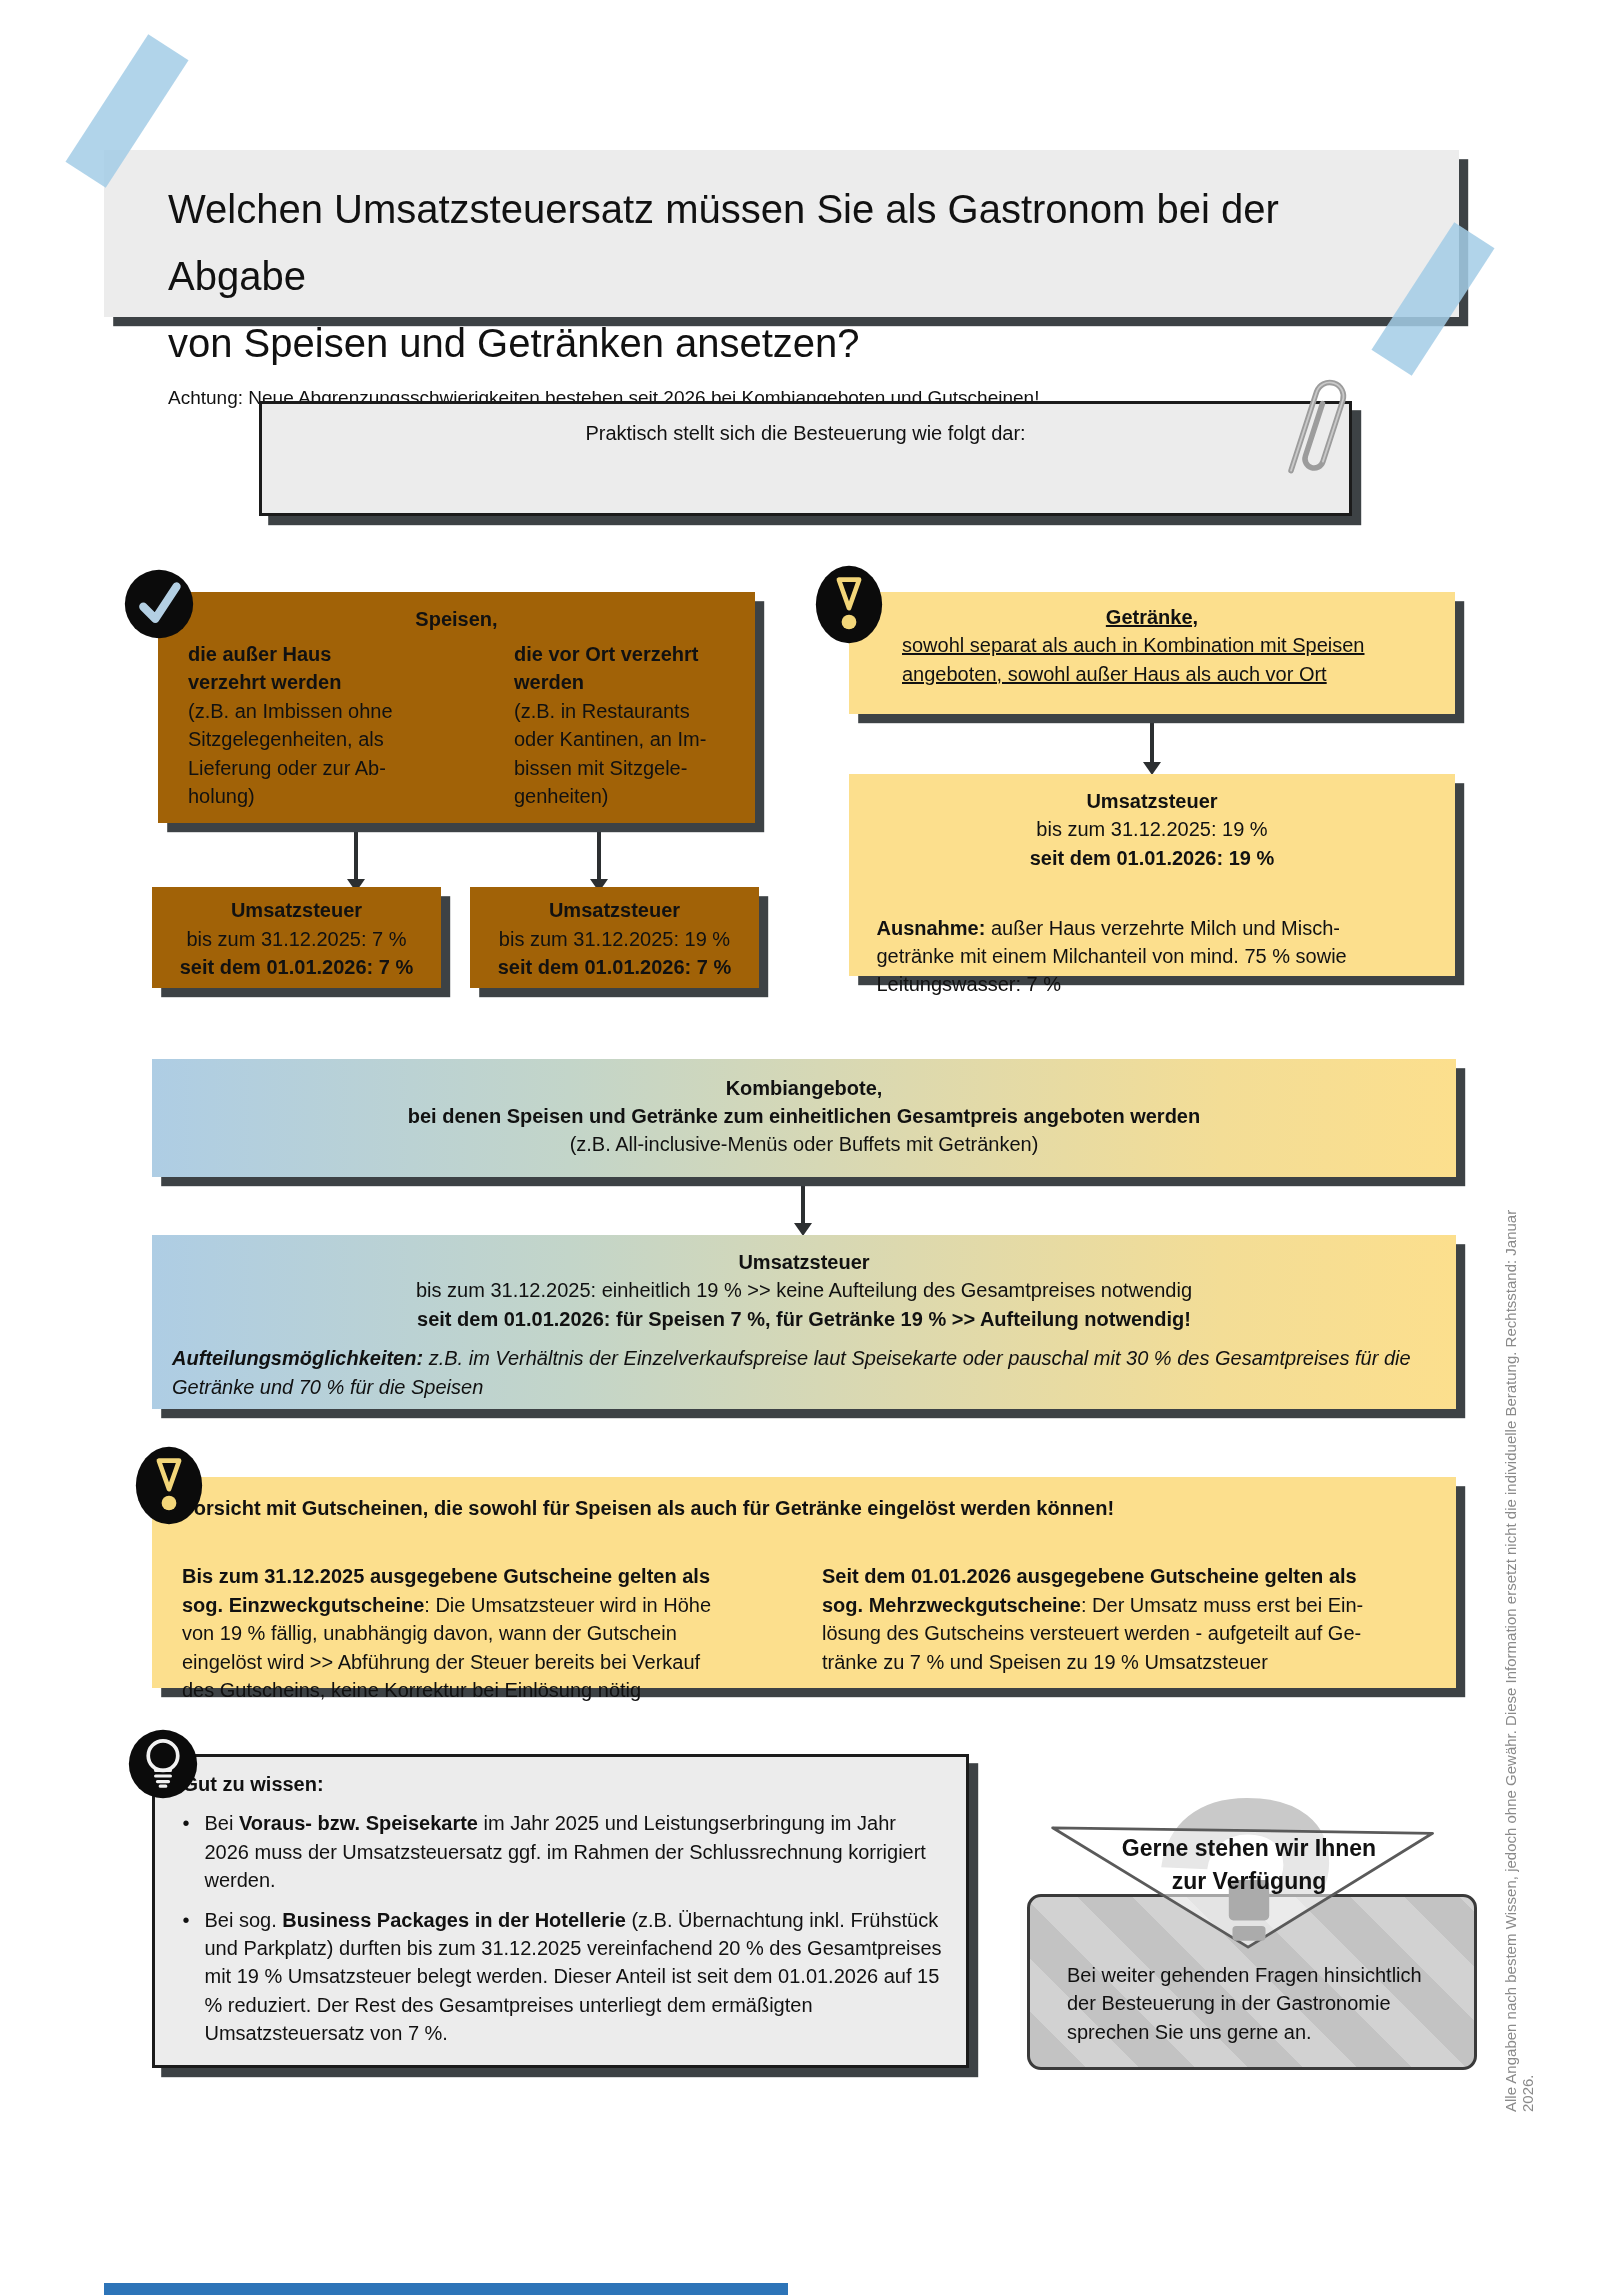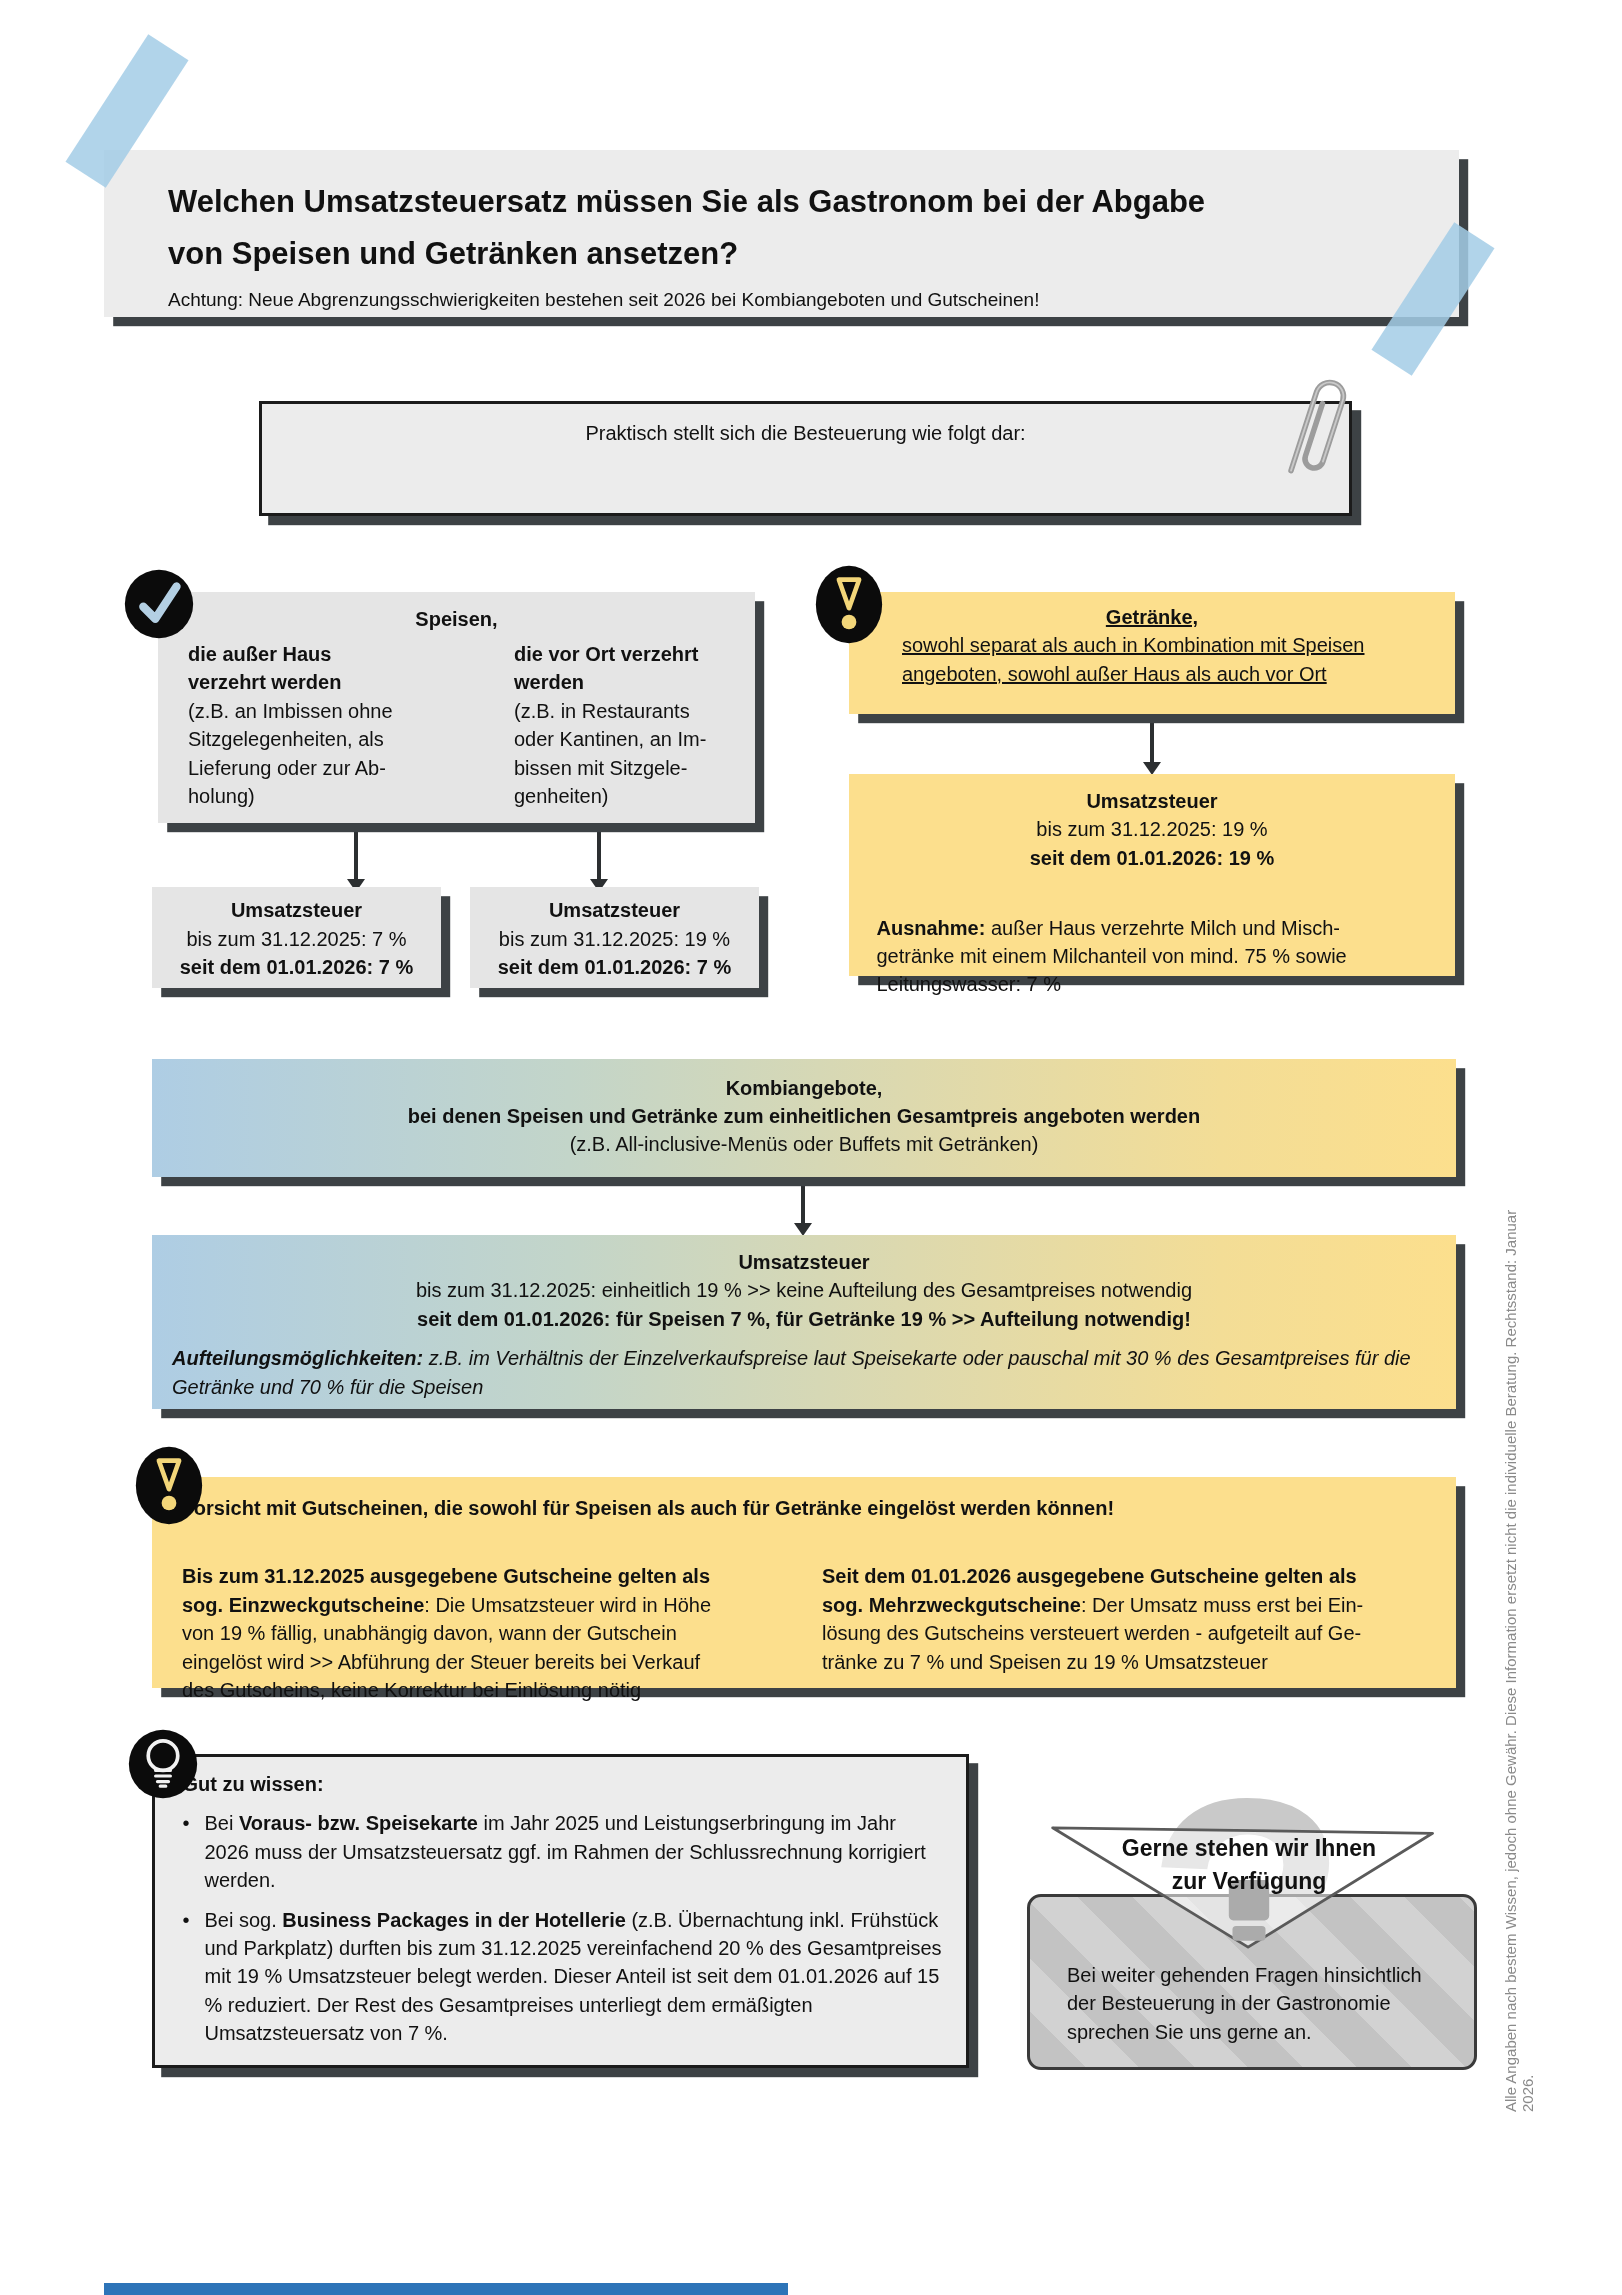--- a/index.html
+++ b/index.html
@@ -3,30 +3,30 @@
 <meta charset="utf-8">
 <style>
   html,body{margin:0;padding:0;background:#fff;}
   body{font-family:"Liberation Sans","DejaVu Sans",sans-serif;color:#111;}
   #page{position:relative;width:1623px;height:2296px;background:#fff;overflow:hidden;}
   .pre{white-space:pre-line;}
   .b{font-weight:bold;}
   .shadow{box-shadow:9.2px 9.2px 0 0 #3d4245;}
   .box{position:absolute;box-sizing:border-box;}
   .gray{background:#ececec;}
-  .blue{background:#e5e5e5;}
+  .blue{background:#a16207;}
   .yellow{background:#fcdf8d;}
   .grad{background:linear-gradient(90deg,#aecde4 0%,#c3d5c9 32%,#ddd9ae 58%,#f3dd96 82%,#fcdf8d 100%);}
   .bordered{border:3.7px solid #1b1b1b;}
   .ctr{text-align:center;}
   .fs22{font-size:20px;line-height:1.42;}
 
   
   #title-box{left:104px;top:150px;width:1355px;height:167px;padding:26px 37px 0 64px;}
-  #title-text{font-size:31px;font-weight:bold;line-height:1.68;}
+  #title-text{font-size:40px;font-weight:normal;line-height:1.68;}
   #subtitle-text{font-size:19px;margin-top:9.2px;}
   .tape{position:absolute;width:152px;height:48px;background:#a3cde6;opacity:.85;z-index:6;}
   #tape-tl{left:51px;top:87px;transform:rotate(-57deg);}
   #tape-br{left:1357px;top:275px;transform:rotate(-57deg);}
 
   
   #intro-box{left:259px;top:401px;width:1093px;height:115px;padding-top:14.7px;z-index:2;}
   #paperclip{position:absolute;left:1278px;top:360px;z-index:5;}
 
   

